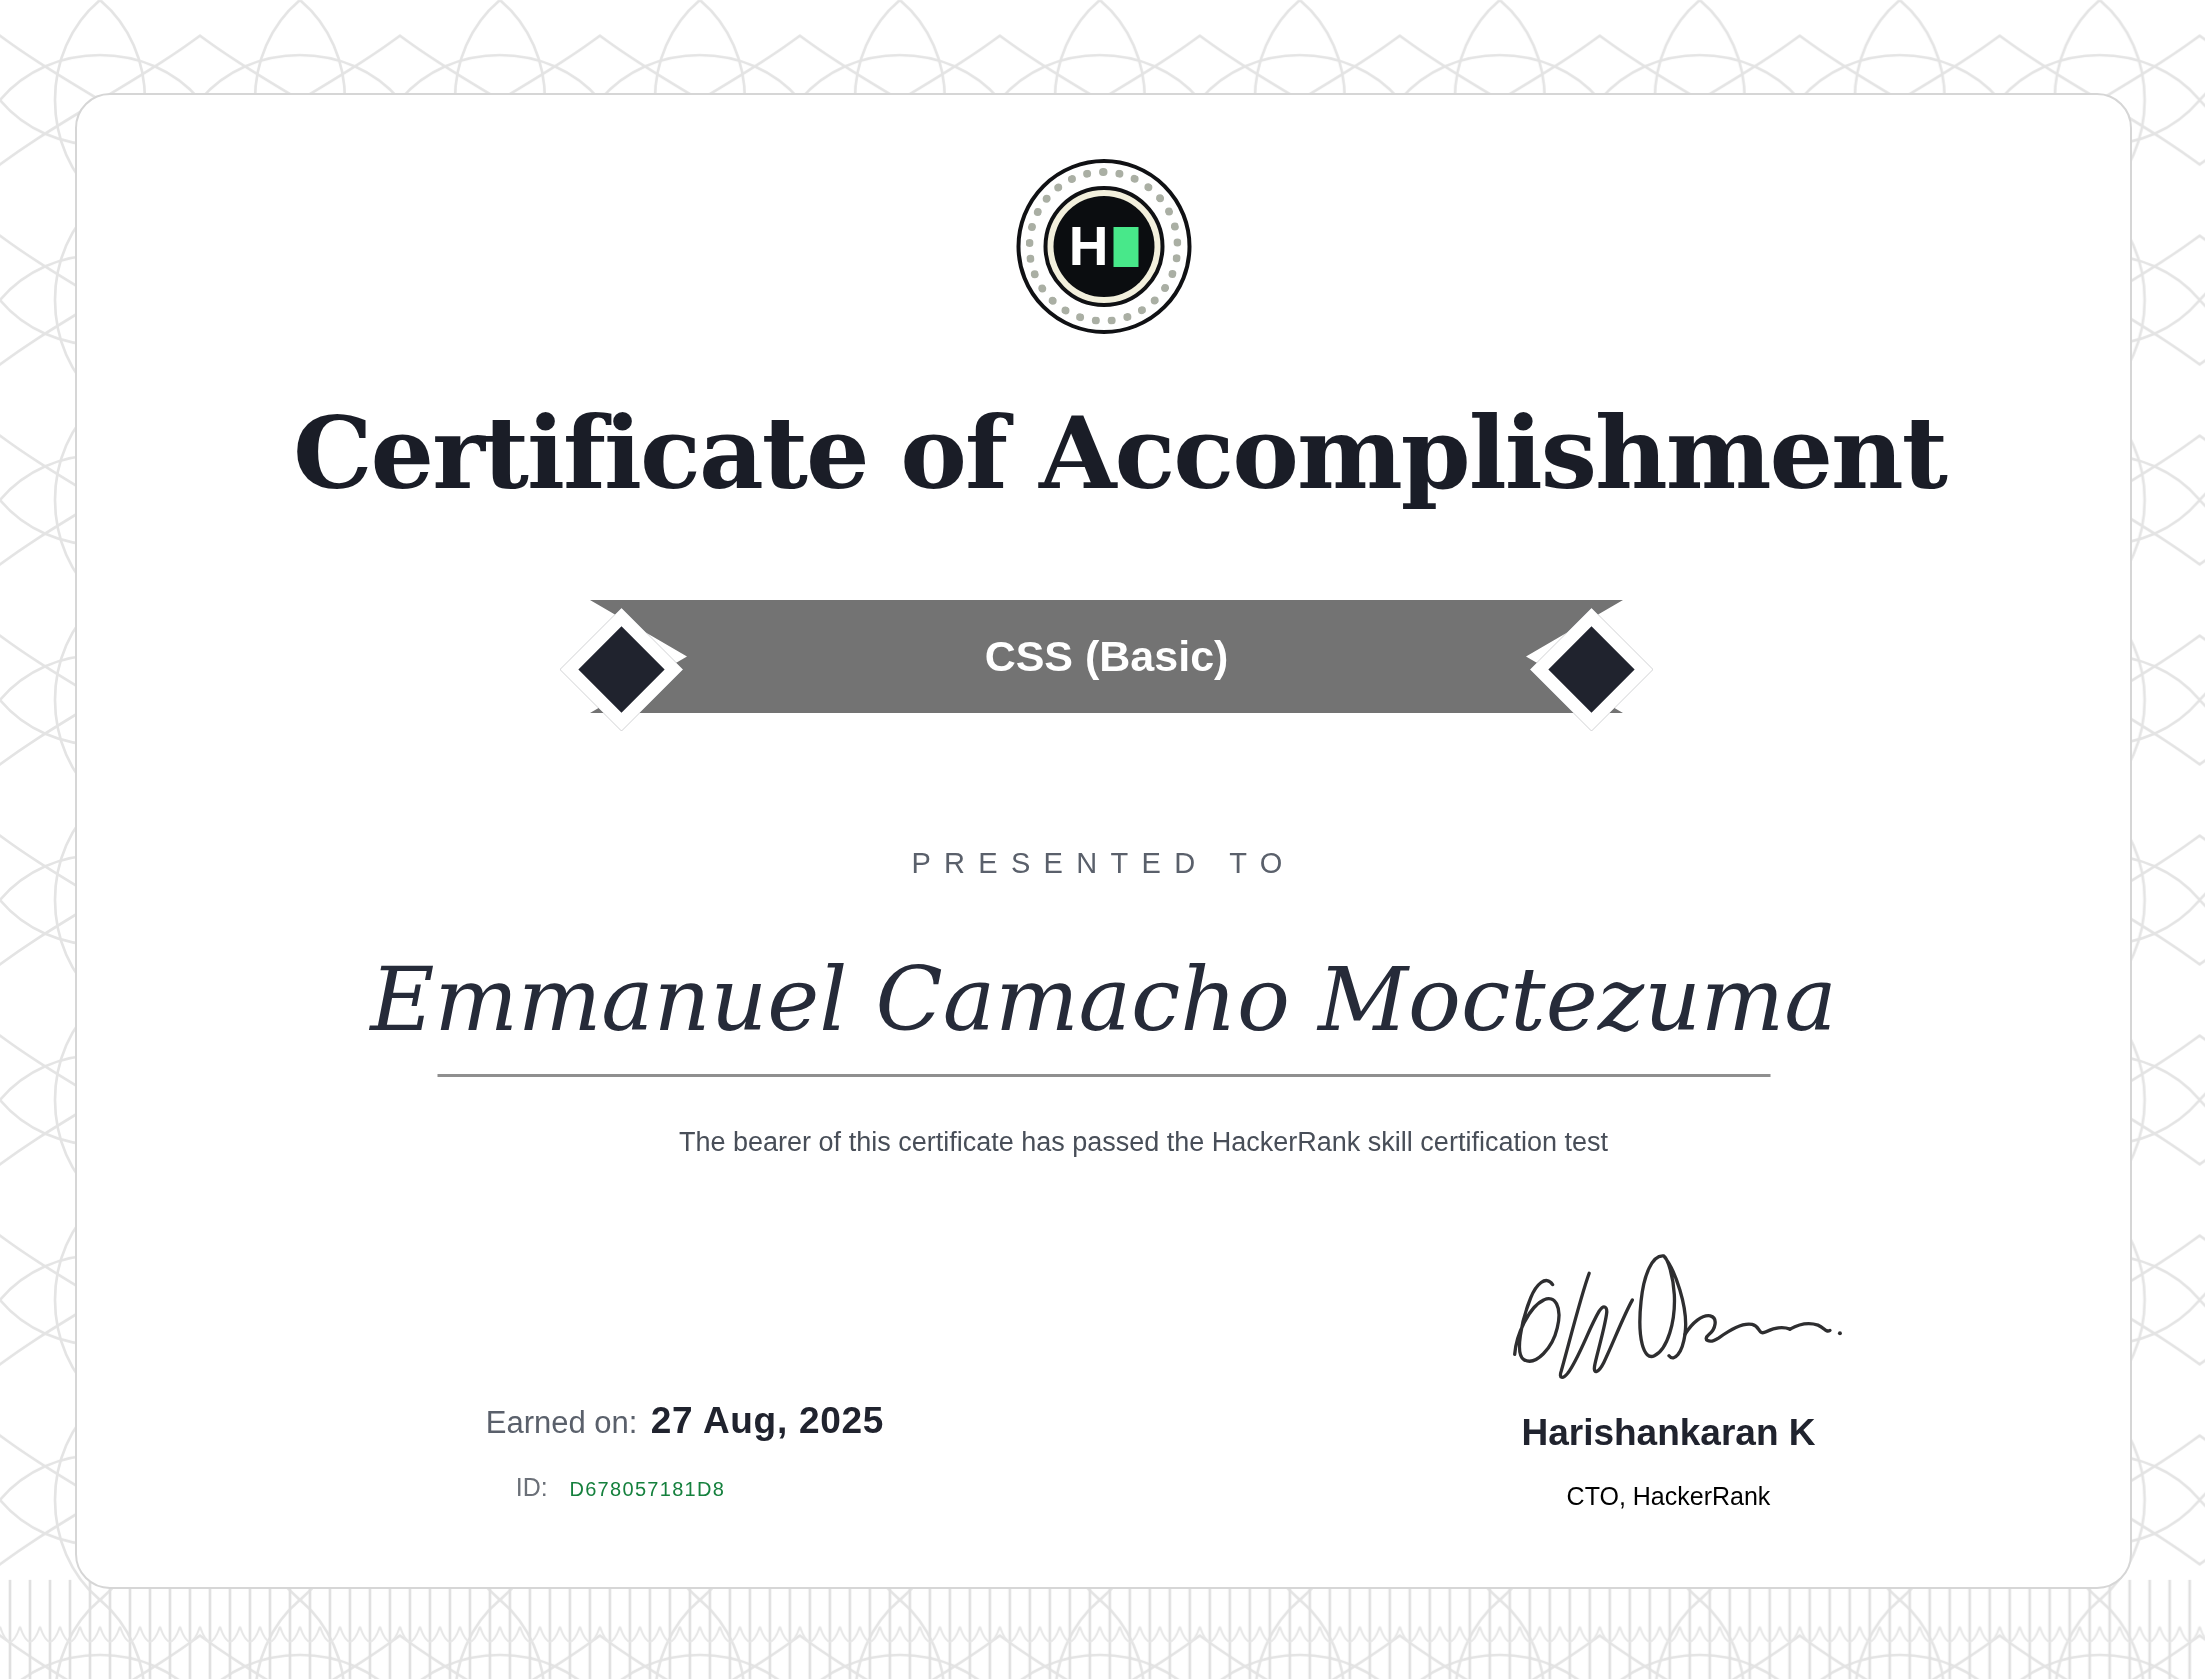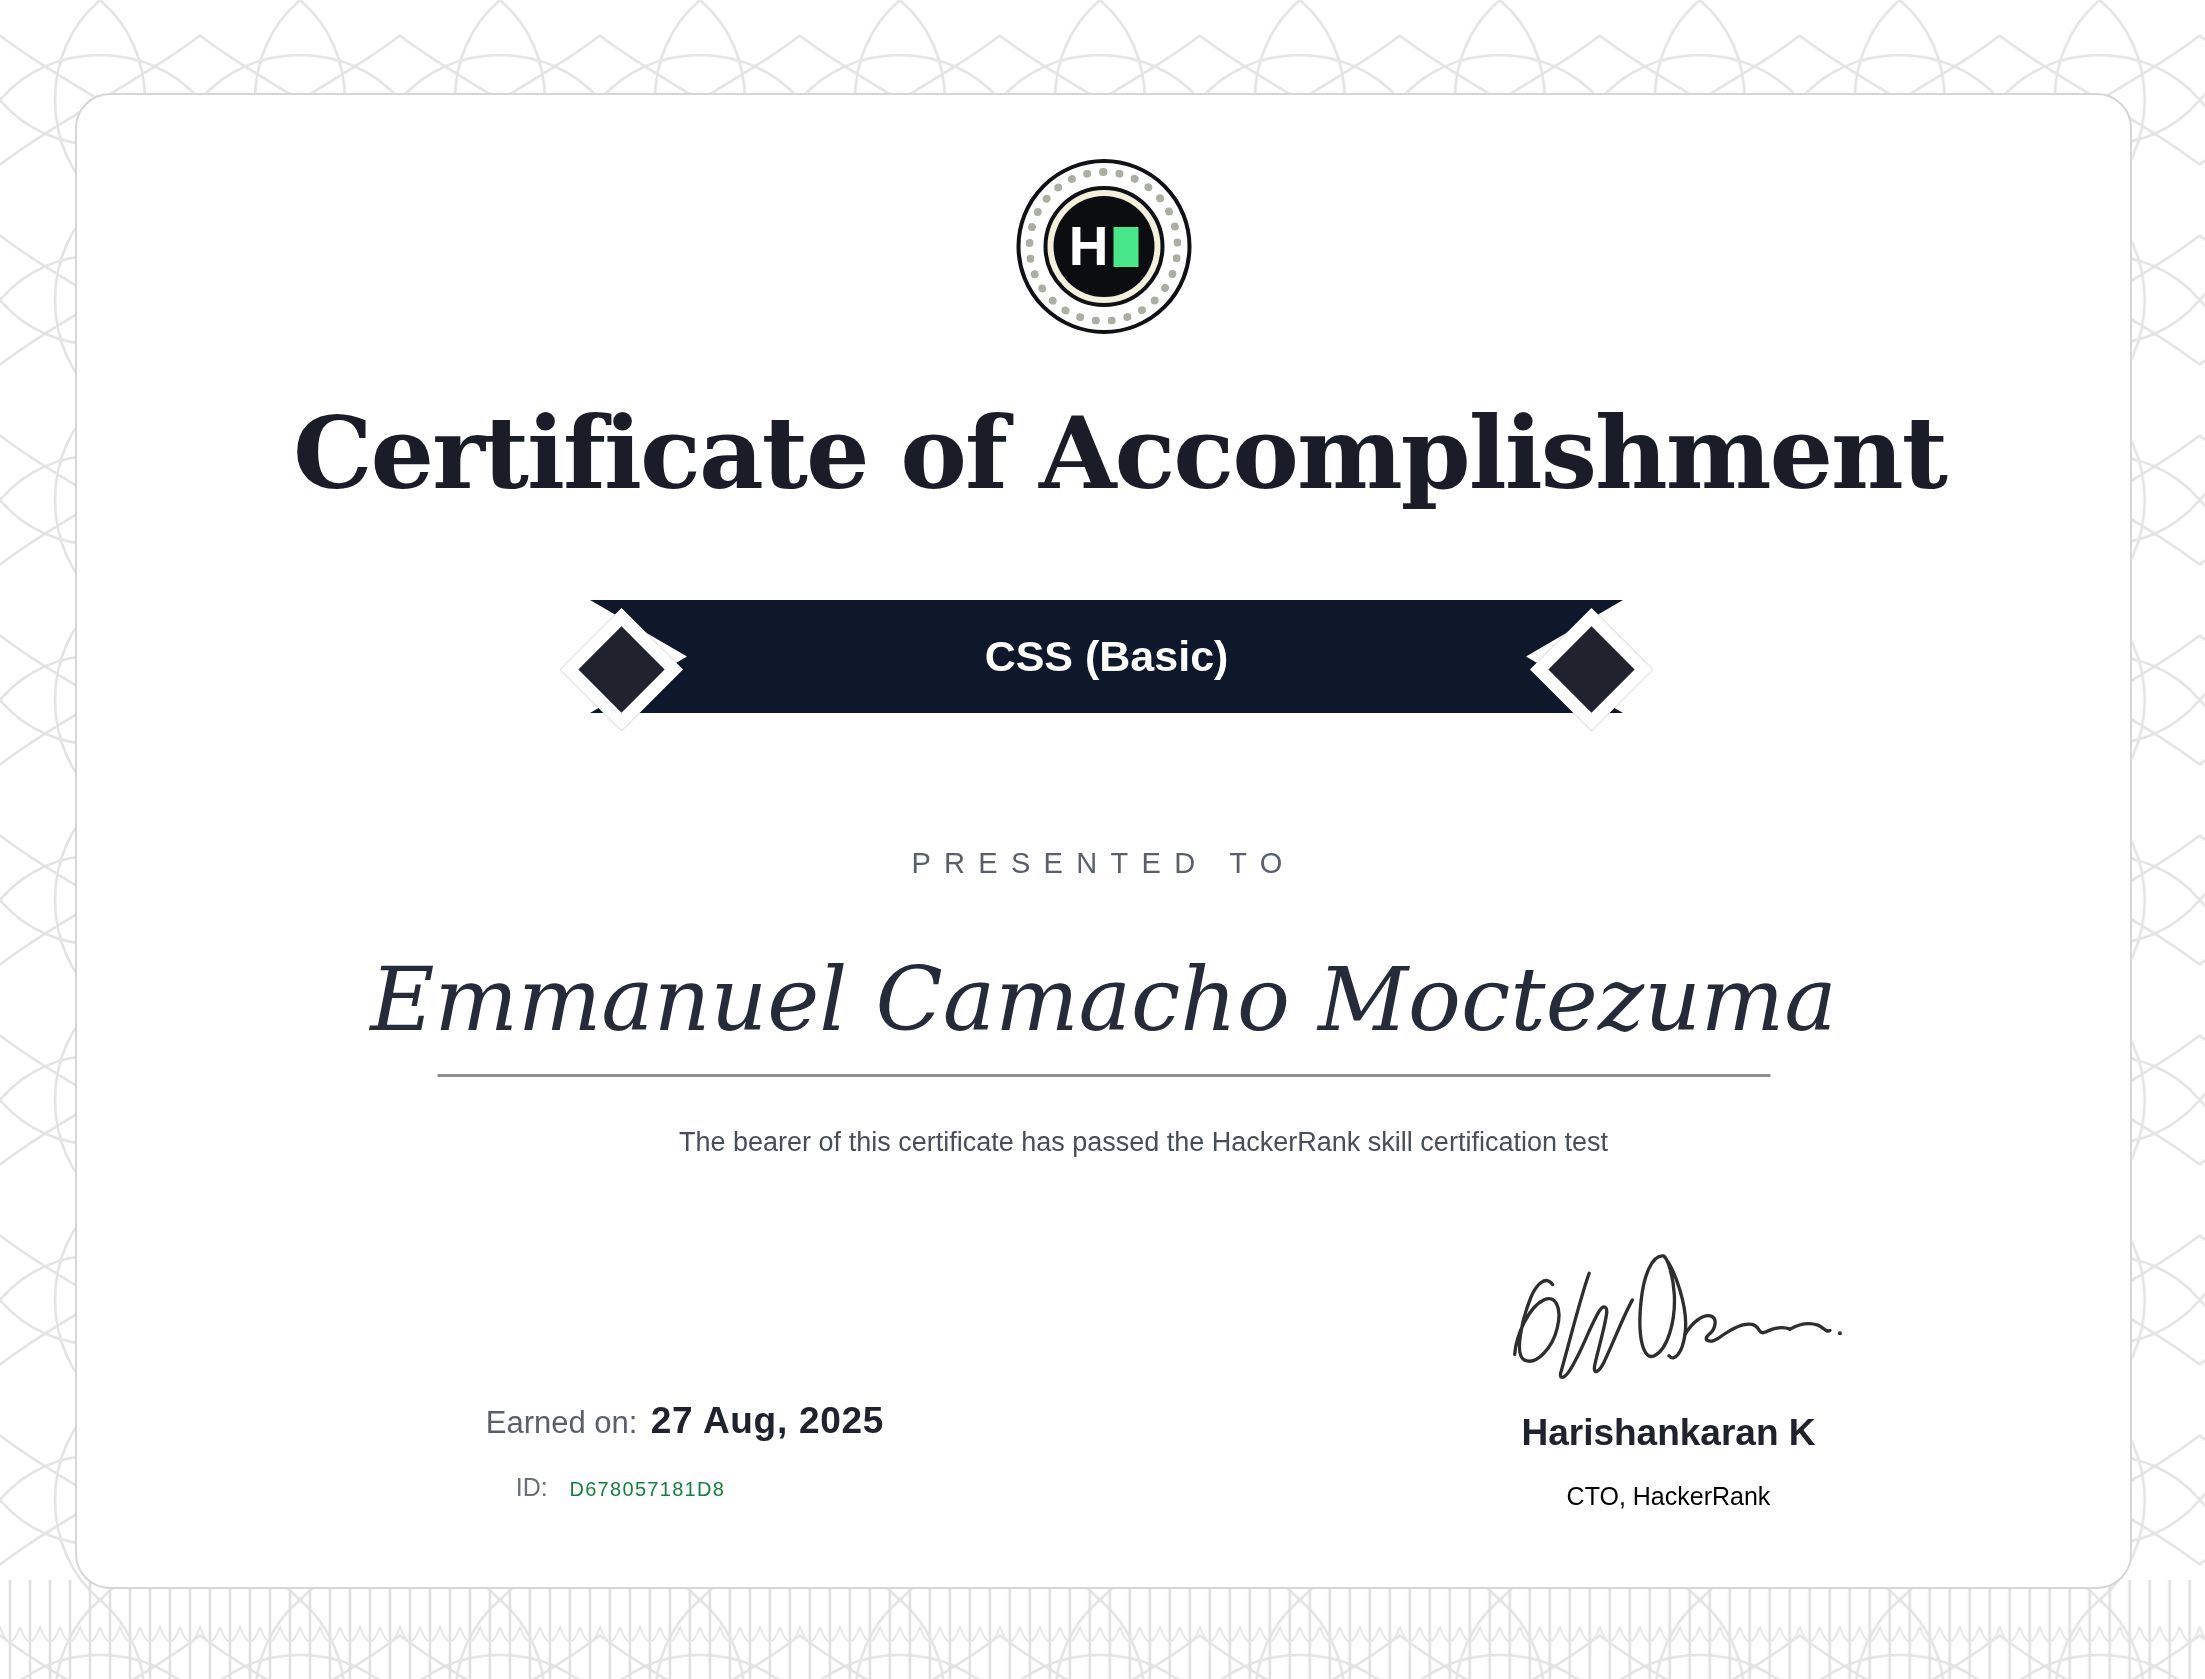--- a/index.html
+++ b/index.html
@@ -52,21 +52,21 @@
     text-align:center;
     font-family:"DejaVu Serif", serif;
     font-weight:700;
     font-size:100px;line-height:1.15;
     letter-spacing:-2px;
     color:#1a1d27;
   }
   
   .ribbon{
     position:absolute;left:513px;top:505px;width:1033px;height:113px;
-    background:#0f172a;
+    background:#737373;
     clip-path:polygon(0% 0%,100% 0%,calc(100% - 97px) 50%,100% 100%,0% 100%,97px 50%);
     display:flex;align-items:center;justify-content:center;
   }
   .ribbon span{
     color:#ffffff;font-size:43px;font-weight:bold;
     font-family:"Liberation Sans", sans-serif;
   }
   .diamond{
     position:absolute;top:531px;
     width:61px;height:61px;background:#20232e;

